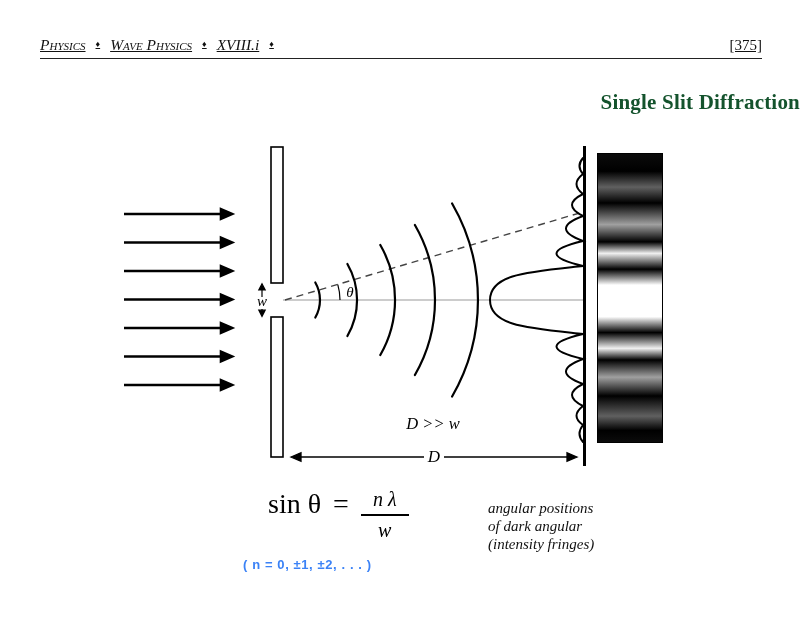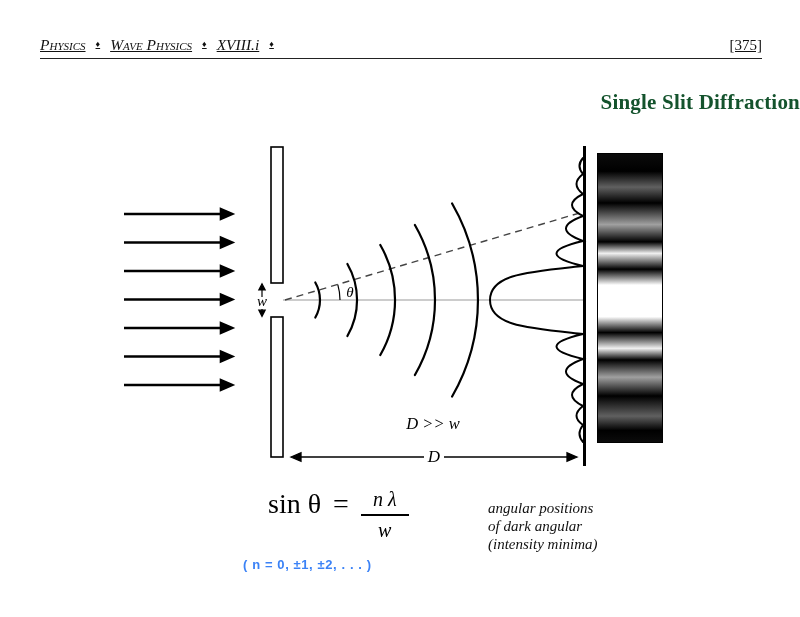--- a/index.html
+++ b/index.html
@@ -180,16 +180,16 @@
     <span>=</span>
     <span class="frac">
       <span class="num" style="display:block">n λ</span>
       <span class="den" style="display:block">w</span>
     </span>
   </div>
   <div class="nvals">( n = 0, ±1, ±2, . . . )</div>
   <div class="note">
     <div>angular positions</div>
     <div>of dark angular</div>
-    <div>(intensity minima)</div>
+    <div>(intensity fringes)</div>
   </div>
 
 </div>
 
 </body></html>

